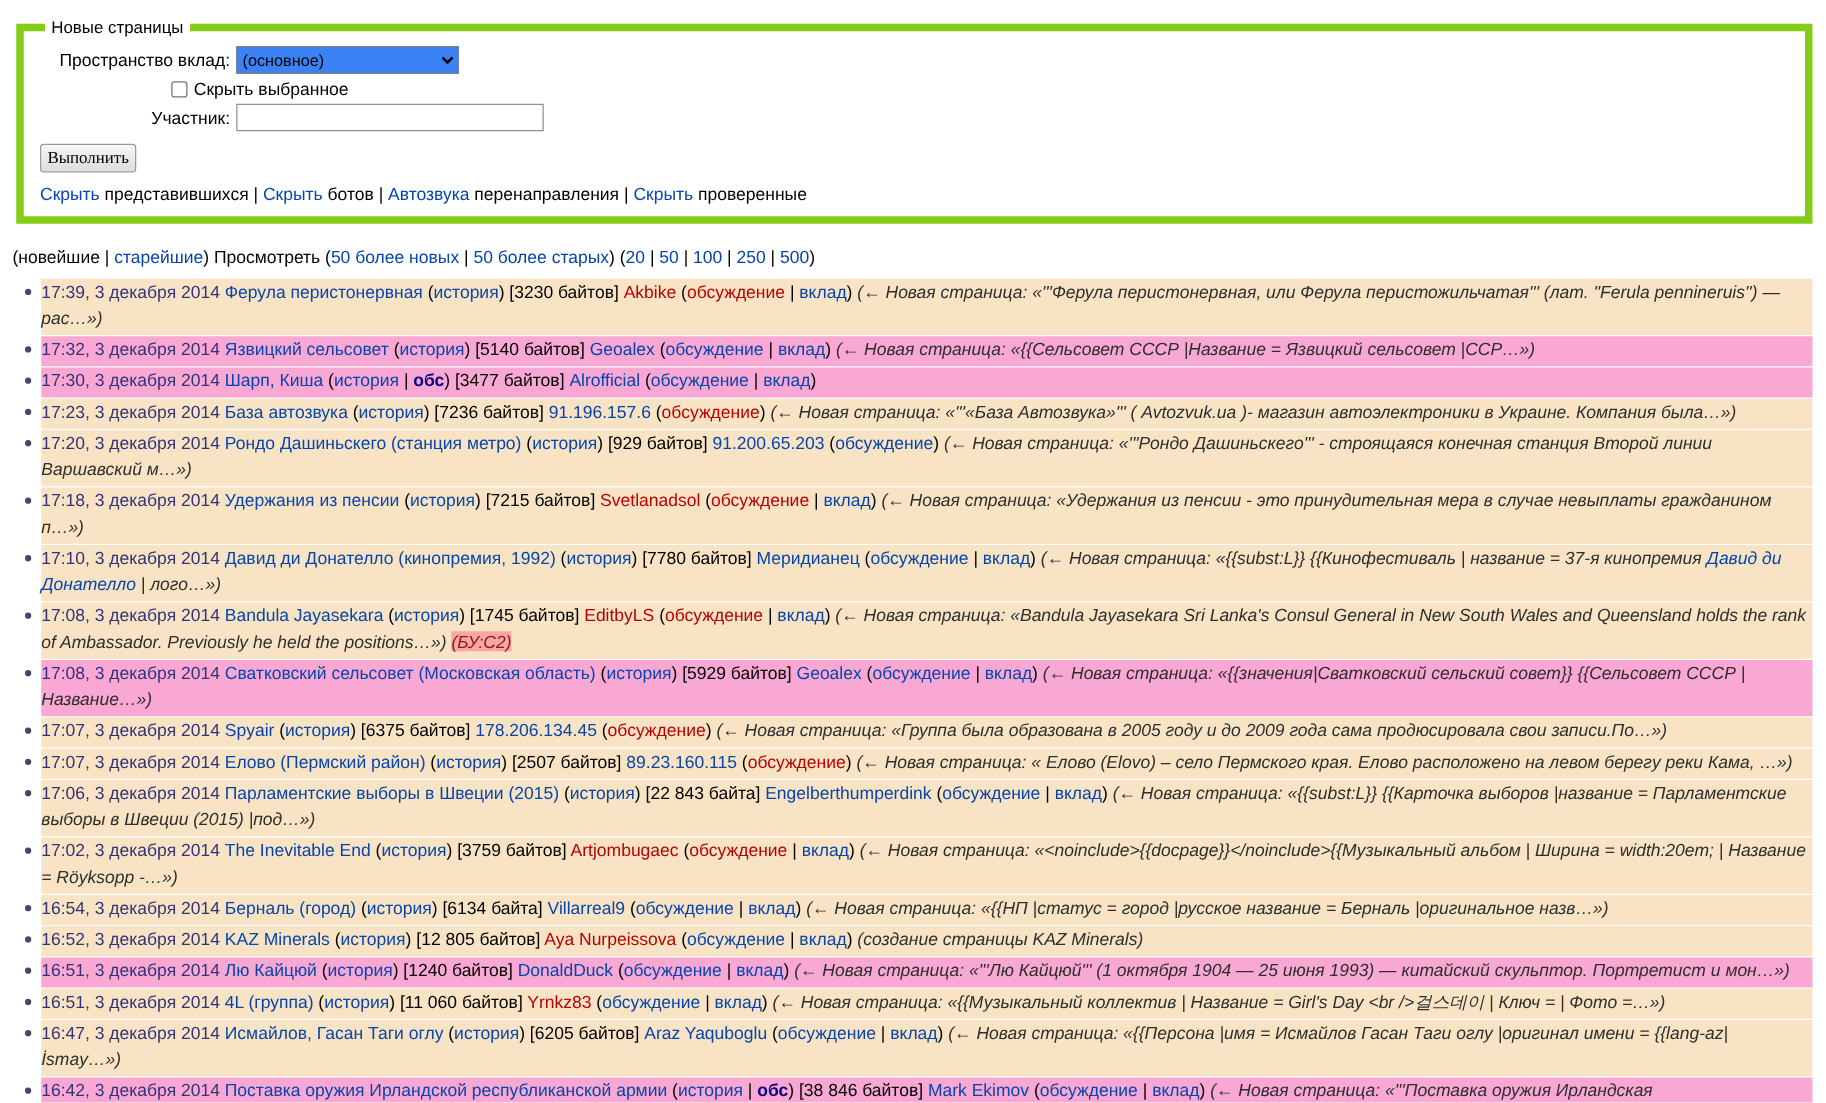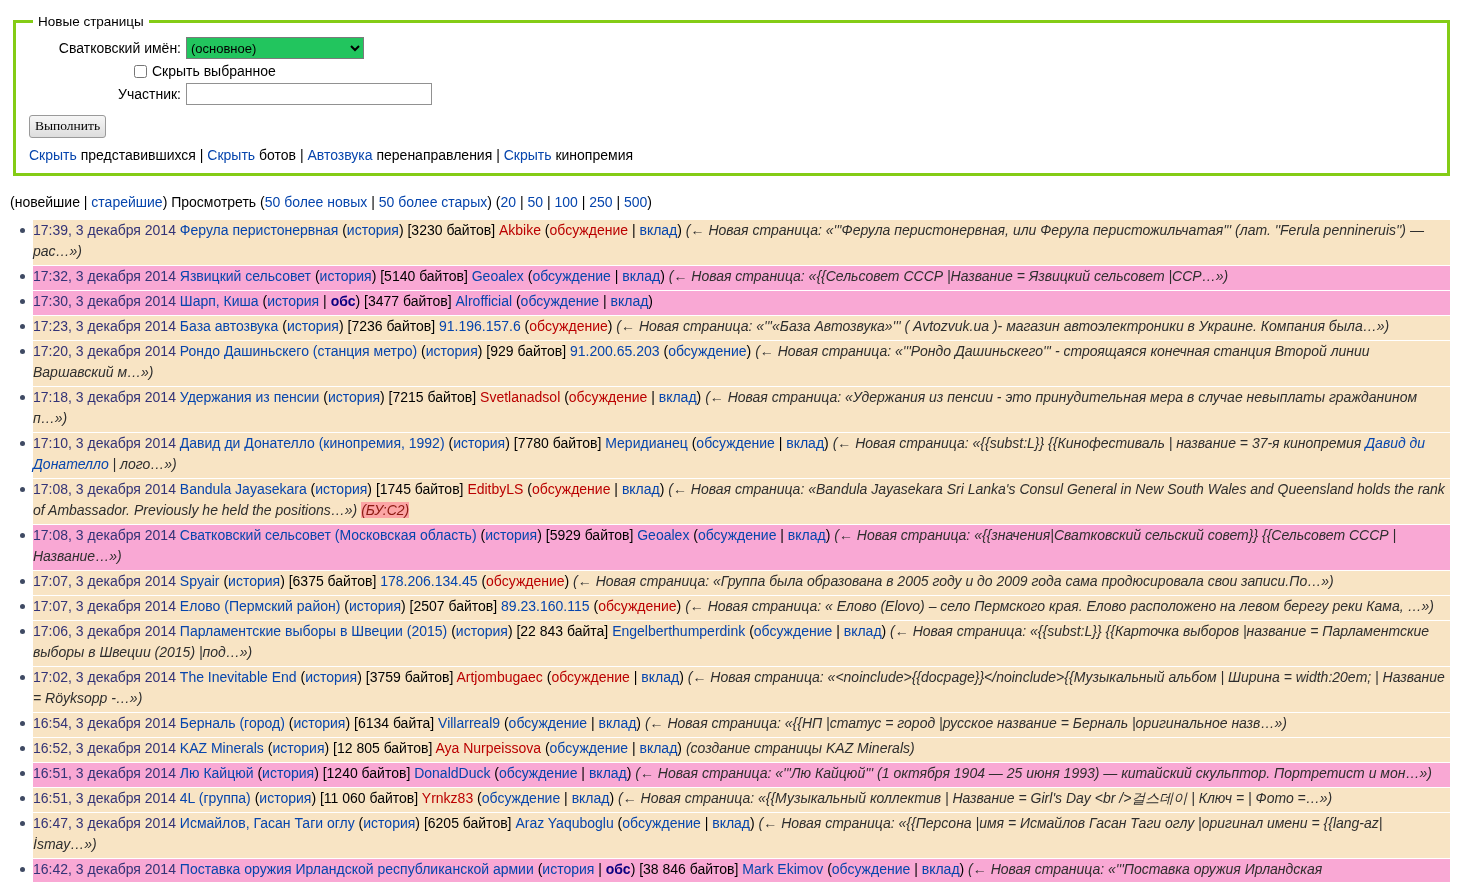--- a/index.html
+++ b/index.html
@@ -3,26 +3,26 @@
 <meta charset="utf-8">
 <style>
   html,body{margin:0;padding:0;}
   body{
     width:1461px;height:882px;overflow:hidden;background:#fff;color:#000;
     font-family:"Liberation Sans",sans-serif;font-size:14px;
   }
   a{text-decoration:none;cursor:pointer;}
   
   fieldset{
-    margin:14px 11px 0 13px;border:3px solid #84cc16;padding:4px 14px 10px 13px;
+    margin:14px 11px 0 13px;border:6px solid #84cc16;padding:4px 14px 10px 13px;
   }
   legend{padding:0 5px;font-size:13.5px;color:#000;margin-left:4px;}
   .form-row{display:flex;align-items:center;margin:4px 0;}
   .form-label{width:152px;text-align:right;padding-right:5px;flex:none;}
-  .ns-select{width:178px;height:22px;font-family:"Liberation Sans",sans-serif;font-size:13px;border:1px solid #7b7b7b;background:#22c55e;}
+  .ns-select{width:178px;height:22px;font-family:"Liberation Sans",sans-serif;font-size:13px;border:1px solid #7b7b7b;background:#3b82f6;}
   .txt-input{border:1px solid #919191;height:18px;font-family:"Liberation Sans",sans-serif;font-size:13px;padding:1px 3px;}
   .input-tag{width:168px;}
   .input-user{width:238px;}
   .chk-row{margin-left:105px;}
   .chk{width:13px;height:13px;margin:0 5px 0 0;}
   .submit-btn{
     margin:6px 0 2px 0;padding:2px 5px 3px;font-family:Liberation Serif, serif;font-size:13.5px;
     background:linear-gradient(#f6f6f6,#dddddd);border:1px solid #9a9a9a;border-radius:3px;color:#000;
   }
   .toggles{margin-top:7px;}
@@ -47,40 +47,40 @@
   .seg-comment-link{color:#0645ad;font-style:italic;}
   .seg-tag{color:#8c1a11;font-style:italic;background:#fca5a5;}
 </style>
 </head>
 <body>
 
 <fieldset>
   <legend>Новые страницы</legend>
 
   <div class="form-row">
-    <label class="form-label">Сватковский имён:</label>
+    <label class="form-label">Пространство вклад:</label>
     <select class="ns-select">
       <option>(основное)</option>
     </select>
   </div>
 
   <div class="form-row chk-row">
     <input type="checkbox" class="chk" style="">
     <span>Скрыть выбранное</span>
   </div>
 
 
   <div class="form-row">
     <label class="form-label">Участник:</label>
     <input type="text" class="txt-input input-user" value="" style="">
   </div>
 
   <button class="submit-btn">Выполнить</button>
 
-  <div class="toggles"><a>Скрыть</a><span class="seg-plain"> представившихся</span><span class="seg-plain"> | </span><a>Скрыть</a><span class="seg-plain"> ботов</span><span class="seg-plain"> | </span><a>Автозвука</a><span class="seg-plain"> перенаправления</span><span class="seg-plain"> | </span><a>Скрыть</a><span class="seg-plain"> кинопремия</span></div>
+  <div class="toggles"><a>Скрыть</a><span class="seg-plain"> представившихся</span><span class="seg-plain"> | </span><a>Скрыть</a><span class="seg-plain"> ботов</span><span class="seg-plain"> | </span><a>Автозвука</a><span class="seg-plain"> перенаправления</span><span class="seg-plain"> | </span><a>Скрыть</a><span class="seg-plain"> проверенные</span></div>
 </fieldset>
 
 <div class="nav"><span class="seg-plain">(</span><span class="seg-plain">новейшие</span><span class="seg-plain"> | </span><a class="seg-link">старейшие</a><span class="seg-plain">) Просмотреть (</span><a class="seg-link">50 более новых</a><span class="seg-plain"> | </span><a class="seg-link">50 более старых</a><span class="seg-plain">) (</span><a class="seg-link">20</a><span class="seg-plain"> | </span><a class="seg-link">50</a><span class="seg-plain"> | </span><a class="seg-link">100</a><span class="seg-plain"> | </span><a class="seg-link">250</a><span class="seg-plain"> | </span><a class="seg-link">500</a><span class="seg-plain">)</span></div>
 
 <ul class="newpages">
     <li class="bg-tan"><span class="seg-time">17:39, 3 декабря 2014 </span><a class="seg-link">Ферула перистонервная</a><span class="seg-plain"> (</span><a class="seg-link">история</a><span class="seg-plain">) [3230 байтов] </span><a class="seg-redlink">Akbike</a><span class="seg-plain"> (</span><a class="seg-redlink">обсуждение</a><span class="seg-plain"> | </span><a class="seg-link">вклад</a><span class="seg-plain">) </span><span class="seg-comment">(← Новая страница: «'''Ферула перистонервная, или Ферула перистожильчатая''' (лат. ''Ferula pennineruis'') — рас…»)</span></li>
     <li class="bg-blue"><span class="seg-time">17:32, 3 декабря 2014 </span><a class="seg-link">Язвицкий сельсовет</a><span class="seg-plain"> (</span><a class="seg-link">история</a><span class="seg-plain">) [5140 байтов] </span><a class="seg-link">Geoalex</a><span class="seg-plain"> (</span><a class="seg-link">обсуждение</a><span class="seg-plain"> | </span><a class="seg-link">вклад</a><span class="seg-plain">) </span><span class="seg-comment">(← Новая страница: «{{Сельсовет СССР |Название = Язвицкий сельсовет |ССР…»)</span></li>
     <li class="bg-blue"><span class="seg-time">17:30, 3 декабря 2014 </span><a class="seg-link">Шарп, Киша</a><span class="seg-plain"> (</span><a class="seg-link">история</a><span class="seg-plain"> | </span><a class="seg-obs">обс</a><span class="seg-plain">) [3477 байтов] </span><a class="seg-link">Alrofficial</a><span class="seg-plain"> (</span><a class="seg-link">обсуждение</a><span class="seg-plain"> | </span><a class="seg-link">вклад</a><span class="seg-plain">)</span></li>
     <li class="bg-tan"><span class="seg-time">17:23, 3 декабря 2014 </span><a class="seg-link">База автозвука</a><span class="seg-plain"> (</span><a class="seg-link">история</a><span class="seg-plain">) [7236 байтов] </span><a class="seg-link">91.196.157.6</a><span class="seg-plain"> (</span><a class="seg-redlink">обсуждение</a><span class="seg-plain">) </span><span class="seg-comment">(← Новая страница: «'''«База Автозвука»''' ( Avtozvuk.ua )- магазин автоэлектроники в Украине. Компания была…»)</span></li>
     <li class="bg-tan"><span class="seg-time">17:20, 3 декабря 2014 </span><a class="seg-link">Рондо Дашиньскего (станция метро)</a><span class="seg-plain"> (</span><a class="seg-link">история</a><span class="seg-plain">) [929 байтов] </span><a class="seg-link">91.200.65.203</a><span class="seg-plain"> (</span><a class="seg-link">обсуждение</a><span class="seg-plain">) </span><span class="seg-comment">(← Новая страница: «'''Рондо Дашиньскего''' - строящаяся конечная станция Второй линии Варшавский м…»)</span></li>

